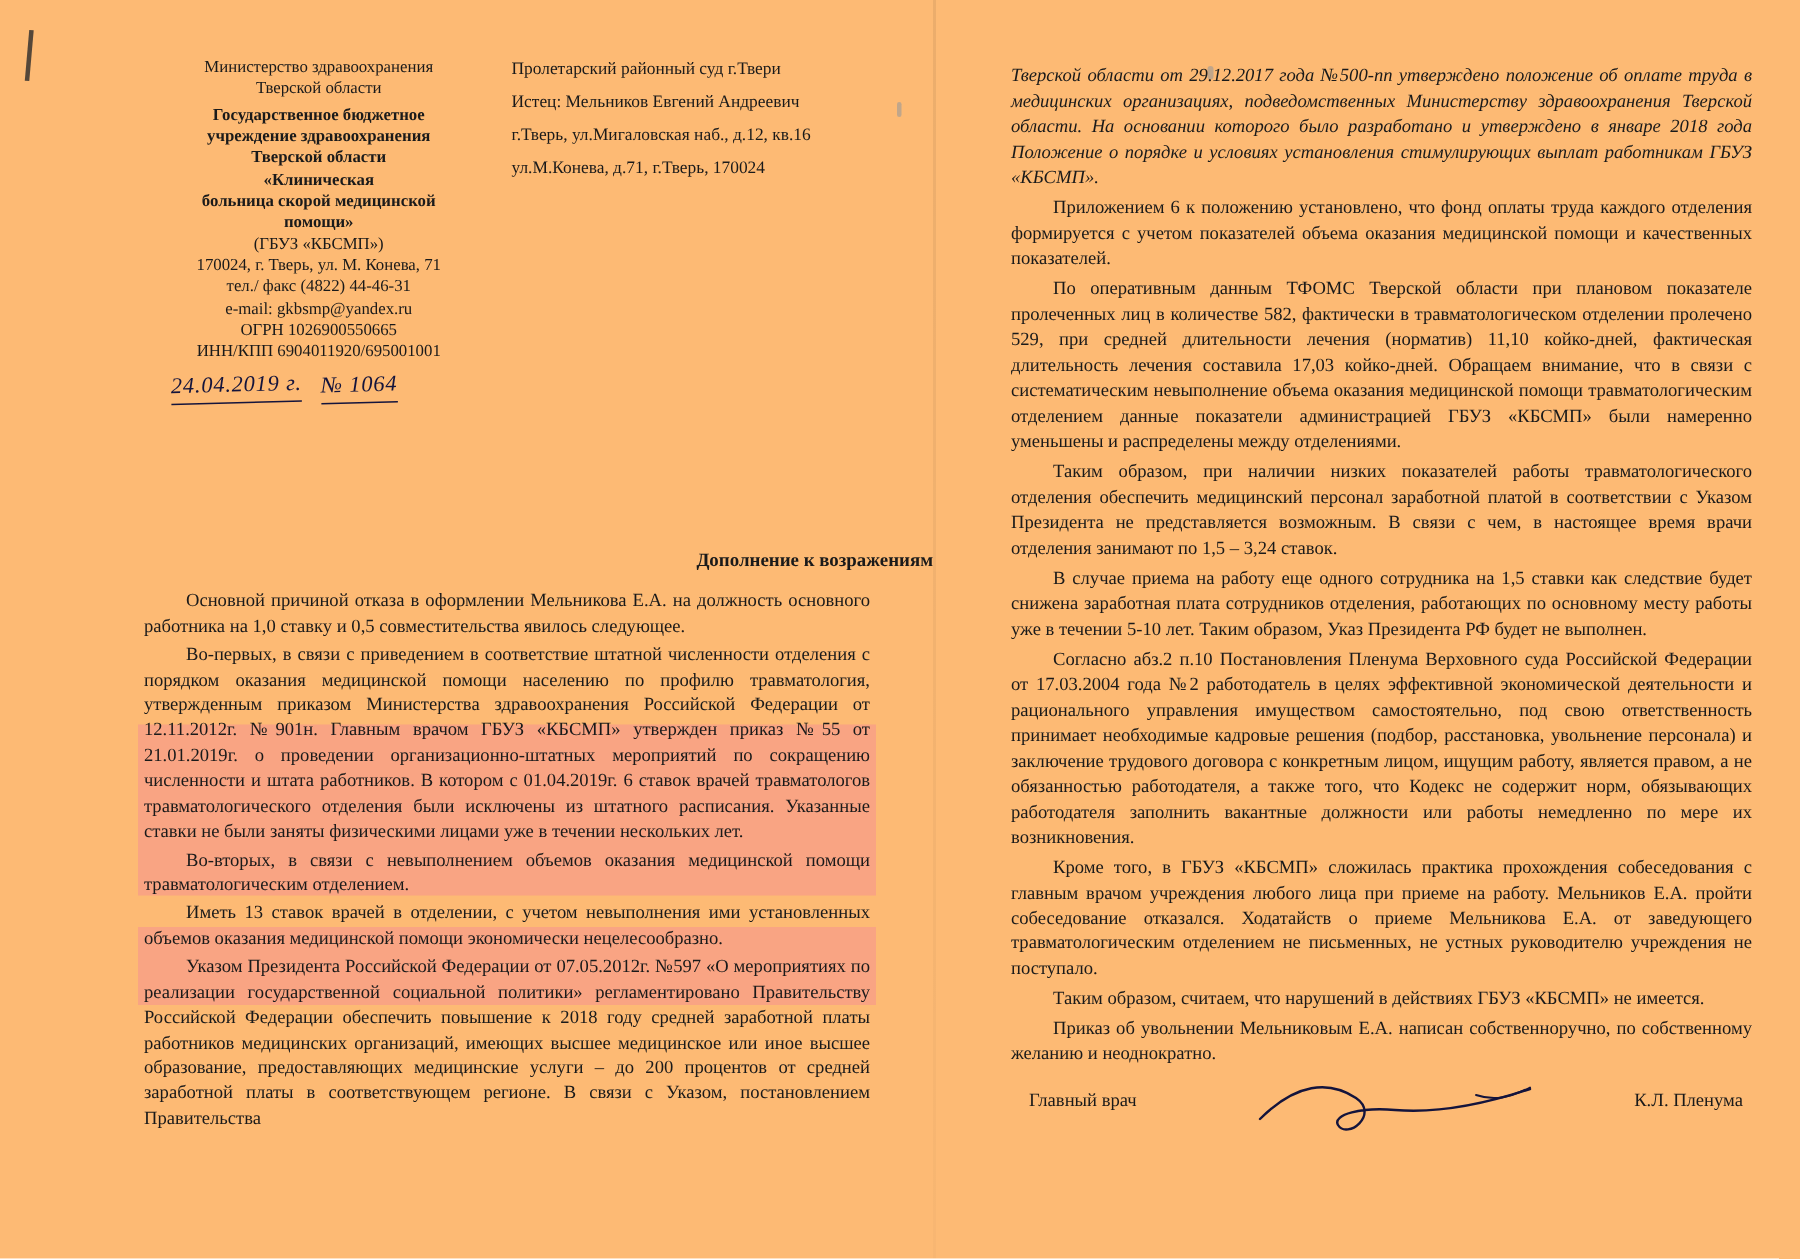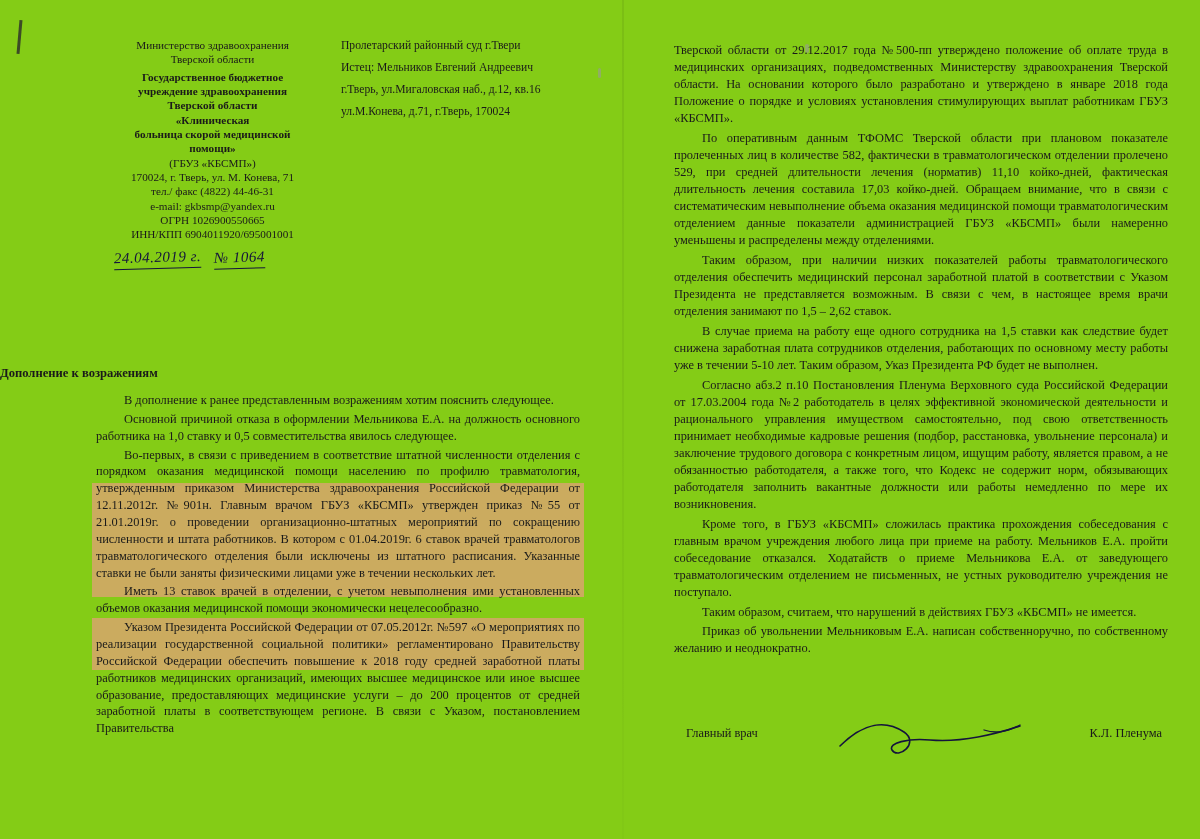--- a/index.html
+++ b/index.html
@@ -11,21 +11,21 @@
     width: 1200px;
     height: 839px;
     font-family: "Liberation Serif", serif;
     color: #1a1a1a;
     position: relative;
     overflow: hidden;
   }
   .page {
     position: absolute;
     inset: 0;
-    background: #84cc16;
+    background: #fdba74;
   }
   
   .seam {
     position: absolute;
     left: 622px;
     top: 0;
     width: 2px;
     height: 839px;
     background: linear-gradient(to bottom, rgba(0,0,0,0.07), rgba(0,0,0,0.02));
   }
@@ -89,21 +89,21 @@
     display: inline-block;
     border-bottom: 1.2px solid #14143c;
     padding-bottom: 1px;
   }
 
   .doc-title {
     position: absolute;
     top: 366px;
     left: 0;
     width: 622px;
-    text-align: left;
+    text-align: right;
     font-weight: bold;
     font-size: 12.6px;
   }
   .body-left {
     position: absolute;
     top: 392px;
     left: 96px;
     width: 484px;
     font-size: 12.4px;
     line-height: 1.36;
@@ -207,33 +207,34 @@
       <p>г.Тверь, ул.Мигаловская наб., д.12, кв.16</p>
       <p>ул.М.Конева, д.71, г.Тверь, 170024</p>
     </div>
 
     <div class="hl hl-1"></div>
     <div class="hl hl-2"></div>
 
     <div class="doc-title">Дополнение к возражениям</div>
 
     <div class="body-left">
-      <p>В дополнение к ранее представленным возражениям хотим пояснить следующее.</p>
       <p>Основной причиной отказа в оформлении Мельникова Е.А. на должность основного работника на 1,0 ставку и 0,5 совместительства явилось следующее.</p>
       <p>Во-первых, в связи с приведением в соответствие штатной численности отделения с порядком оказания медицинской помощи населению по профилю травматология, утвержденным приказом Министерства здравоохранения Российской Федерации от 12.11.2012г. №901н. Главным врачом ГБУЗ «КБСМП» утвержден приказ №55 от 21.01.2019г. о проведении организационно-штатных мероприятий по сокращению численности и штата работников. В котором с 01.04.2019г. 6 ставок врачей травматологов травматологического отделения были исключены из штатного расписания. Указанные ставки не были заняты физическими лицами уже в течении нескольких лет.</p>
+      <p>Во-вторых, в связи с невыполнением объемов оказания медицинской помощи травматологическим отделением.</p>
       <p>Иметь 13 ставок врачей в отделении, с учетом невыполнения ими установленных объемов оказания медицинской помощи экономически нецелесообразно.</p>
       <p>Указом Президента Российской Федерации от 07.05.2012г. №597 «О мероприятиях по реализации государственной социальной политики» регламентировано Правительству Российской Федерации обеспечить повышение к 2018 году средней заработной платы работников медицинских организаций, имеющих высшее медицинское или иное высшее образование, предоставляющих медицинские услуги – до 200 процентов от средней заработной платы в соответствующем регионе. В связи с Указом, постановлением Правительства</p>
     </div>
   </div>
 
   <div class="right">
     <div class="body-right">
-      <p style="text-indent:0;">Тверской области от 29.12.2017 года №500-пп утверждено положение об оплате труда в медицинских организациях, подведомственных Министерству здравоохранения Тверской области. На основании которого было разработано и утверждено в январе 2018 года Положение о порядке и условиях установления стимулирующих выплат работникам ГБУЗ «КБСМП».</p>
+      <p style="text-indent:0;font-style:italic;">Тверской области от 29.12.2017 года №500-пп утверждено положение об оплате труда в медицинских организациях, подведомственных Министерству здравоохранения Тверской области. На основании которого было разработано и утверждено в январе 2018 года Положение о порядке и условиях установления стимулирующих выплат работникам ГБУЗ «КБСМП».</p>
+      <p>Приложением 6 к положению установлено, что фонд оплаты труда каждого отделения формируется с учетом показателей объема оказания медицинской помощи и качественных показателей.</p>
       <p>По оперативным данным ТФОМС Тверской области при плановом показателе пролеченных лиц в количестве 582, фактически в травматологическом отделении пролечено 529, при средней длительности лечения (норматив) 11,10 койко-дней, фактическая длительность лечения составила 17,03 койко-дней. Обращаем внимание, что в связи с систематическим невыполнение объема оказания медицинской помощи травматологическим отделением данные показатели администрацией ГБУЗ «КБСМП» были намеренно уменьшены и распределены между отделениями.</p>
-      <p>Таким образом, при наличии низких показателей работы травматологического отделения обеспечить медицинский персонал заработной платой в соответствии с Указом Президента не представляется возможным. В связи с чем, в настоящее время врачи отделения занимают по 1,5 – 2,62 ставок.</p>
+      <p>Таким образом, при наличии низких показателей работы травматологического отделения обеспечить медицинский персонал заработной платой в соответствии с Указом Президента не представляется возможным. В связи с чем, в настоящее время врачи отделения занимают по 1,5 – 3,24 ставок.</p>
       <p>В случае приема на работу еще одного сотрудника на 1,5 ставки как следствие будет снижена заработная плата сотрудников отделения, работающих по основному месту работы уже в течении 5-10 лет. Таким образом, Указ Президента РФ будет не выполнен.</p>
       <p>Согласно абз.2 п.10 Постановления Пленума Верховного суда Российской Федерации от 17.03.2004 года №2 работодатель в целях эффективной экономической деятельности и рационального управления имуществом самостоятельно, под свою ответственность принимает необходимые кадровые решения (подбор, расстановка, увольнение персонала) и заключение трудового договора с конкретным лицом, ищущим работу, является правом, а не обязанностью работодателя, а также того, что Кодекс не содержит норм, обязывающих работодателя заполнить вакантные должности или работы немедленно по мере их возникновения.</p>
       <p>Кроме того, в ГБУЗ «КБСМП» сложилась практика прохождения собеседования с главным врачом учреждения любого лица при приеме на работу. Мельников Е.А. пройти собеседование отказался. Ходатайств о приеме Мельникова Е.А. от заведующего травматологическим отделением не письменных, не устных руководителю учреждения не поступало.</p>
       <p>Таким образом, считаем, что нарушений в действиях ГБУЗ «КБСМП» не имеется.</p>
       <p>Приказ об увольнении Мельниковым Е.А. написан собственноручно, по собственному желанию и неоднократно.</p>
     </div>
 
     <div class="sign-row">
       <span class="sign-role">Главный врач</span>
       <svg class="sign-scribble" viewBox="0 0 210 52">

